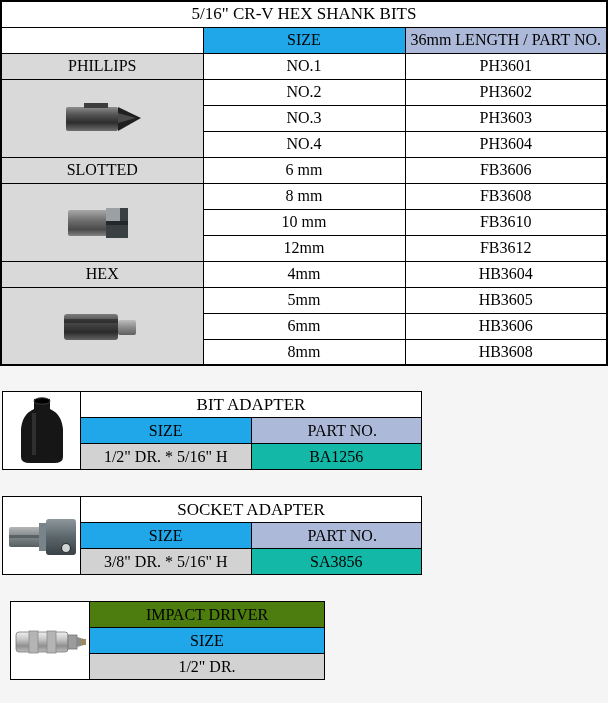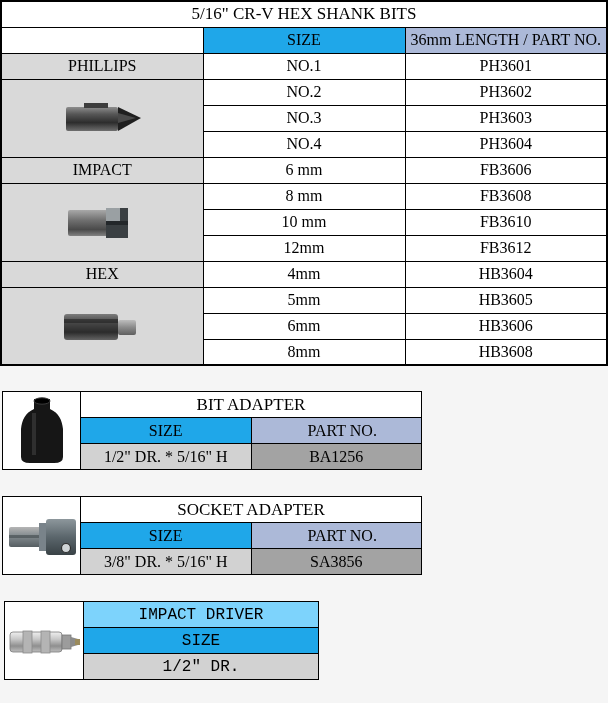--- a/index.html
+++ b/index.html
@@ -39,26 +39,26 @@
   .subgap1{height:25px;}
   .subgap2{height:26px;}
   table.adapter{width:420px;margin-left:2px;border:1px solid var(--border);background:#fff;}
   table.adapter .a1{width:78px;}
   table.adapter .a2{width:238px;}
   table.adapter .a3{width:92px;}
   table.adapter .sub-title{font-size:17px;background:#fff;}
   .cell-size-hdr{background:var(--cyan);}
   .cell-part-hdr{background:var(--periwinkle);padding-left:12px;}
   .cell-size-val{background:var(--gray_cell);}
-  .cell-part-val{background:#a3a3a3;}
+  .cell-part-val{background:#14b8a6;}
   .img-cell{background:#fff;}
   .img-cell svg{display:block;margin:0 auto;}
 
   
-  table.impact{width:314px;margin-left:4px;border:1px solid var(--border);background:#7dd3fc;font-family:Liberation Mono, monospace;}
+  table.impact{width:314px;margin-left:10px;border:1px solid var(--border);background:#4d7c0f;}
   table.impact .i1{width:79px;}
   table.impact .i2{width:235px;}
 </style>
 </head>
 <body>
 
 <table class="main">
   <tbody>
       <tr>
     <td colspan="3" class="title-cell">5/16" CR-V HEX SHANK BITS</td>
@@ -99,21 +99,21 @@
   <tr>
     <td class="c2">NO.3</td>
     <td class="c3">PH3603</td>
   </tr>
   <tr>
     <td class="c2">NO.4</td>
     <td class="c3">PH3604</td>
   </tr>
 
   <tr>
-    <td class="c1 grp-label">IMPACT</td>
+    <td class="c1 grp-label">SLOTTED</td>
     <td class="c2">6 mm</td>
     <td class="c3">FB3606</td>
   </tr>
   <tr>
     <td rowspan="3" class="c1 grp-img">
       <span>
         <svg width="88" height="72" viewBox="0 0 88 72">
           <defs>
             <linearGradient id="gb2" x1="0" y1="0" x2="0" y2="1">
               <stop offset="0" stop-color="#a8a8a8"></stop>

